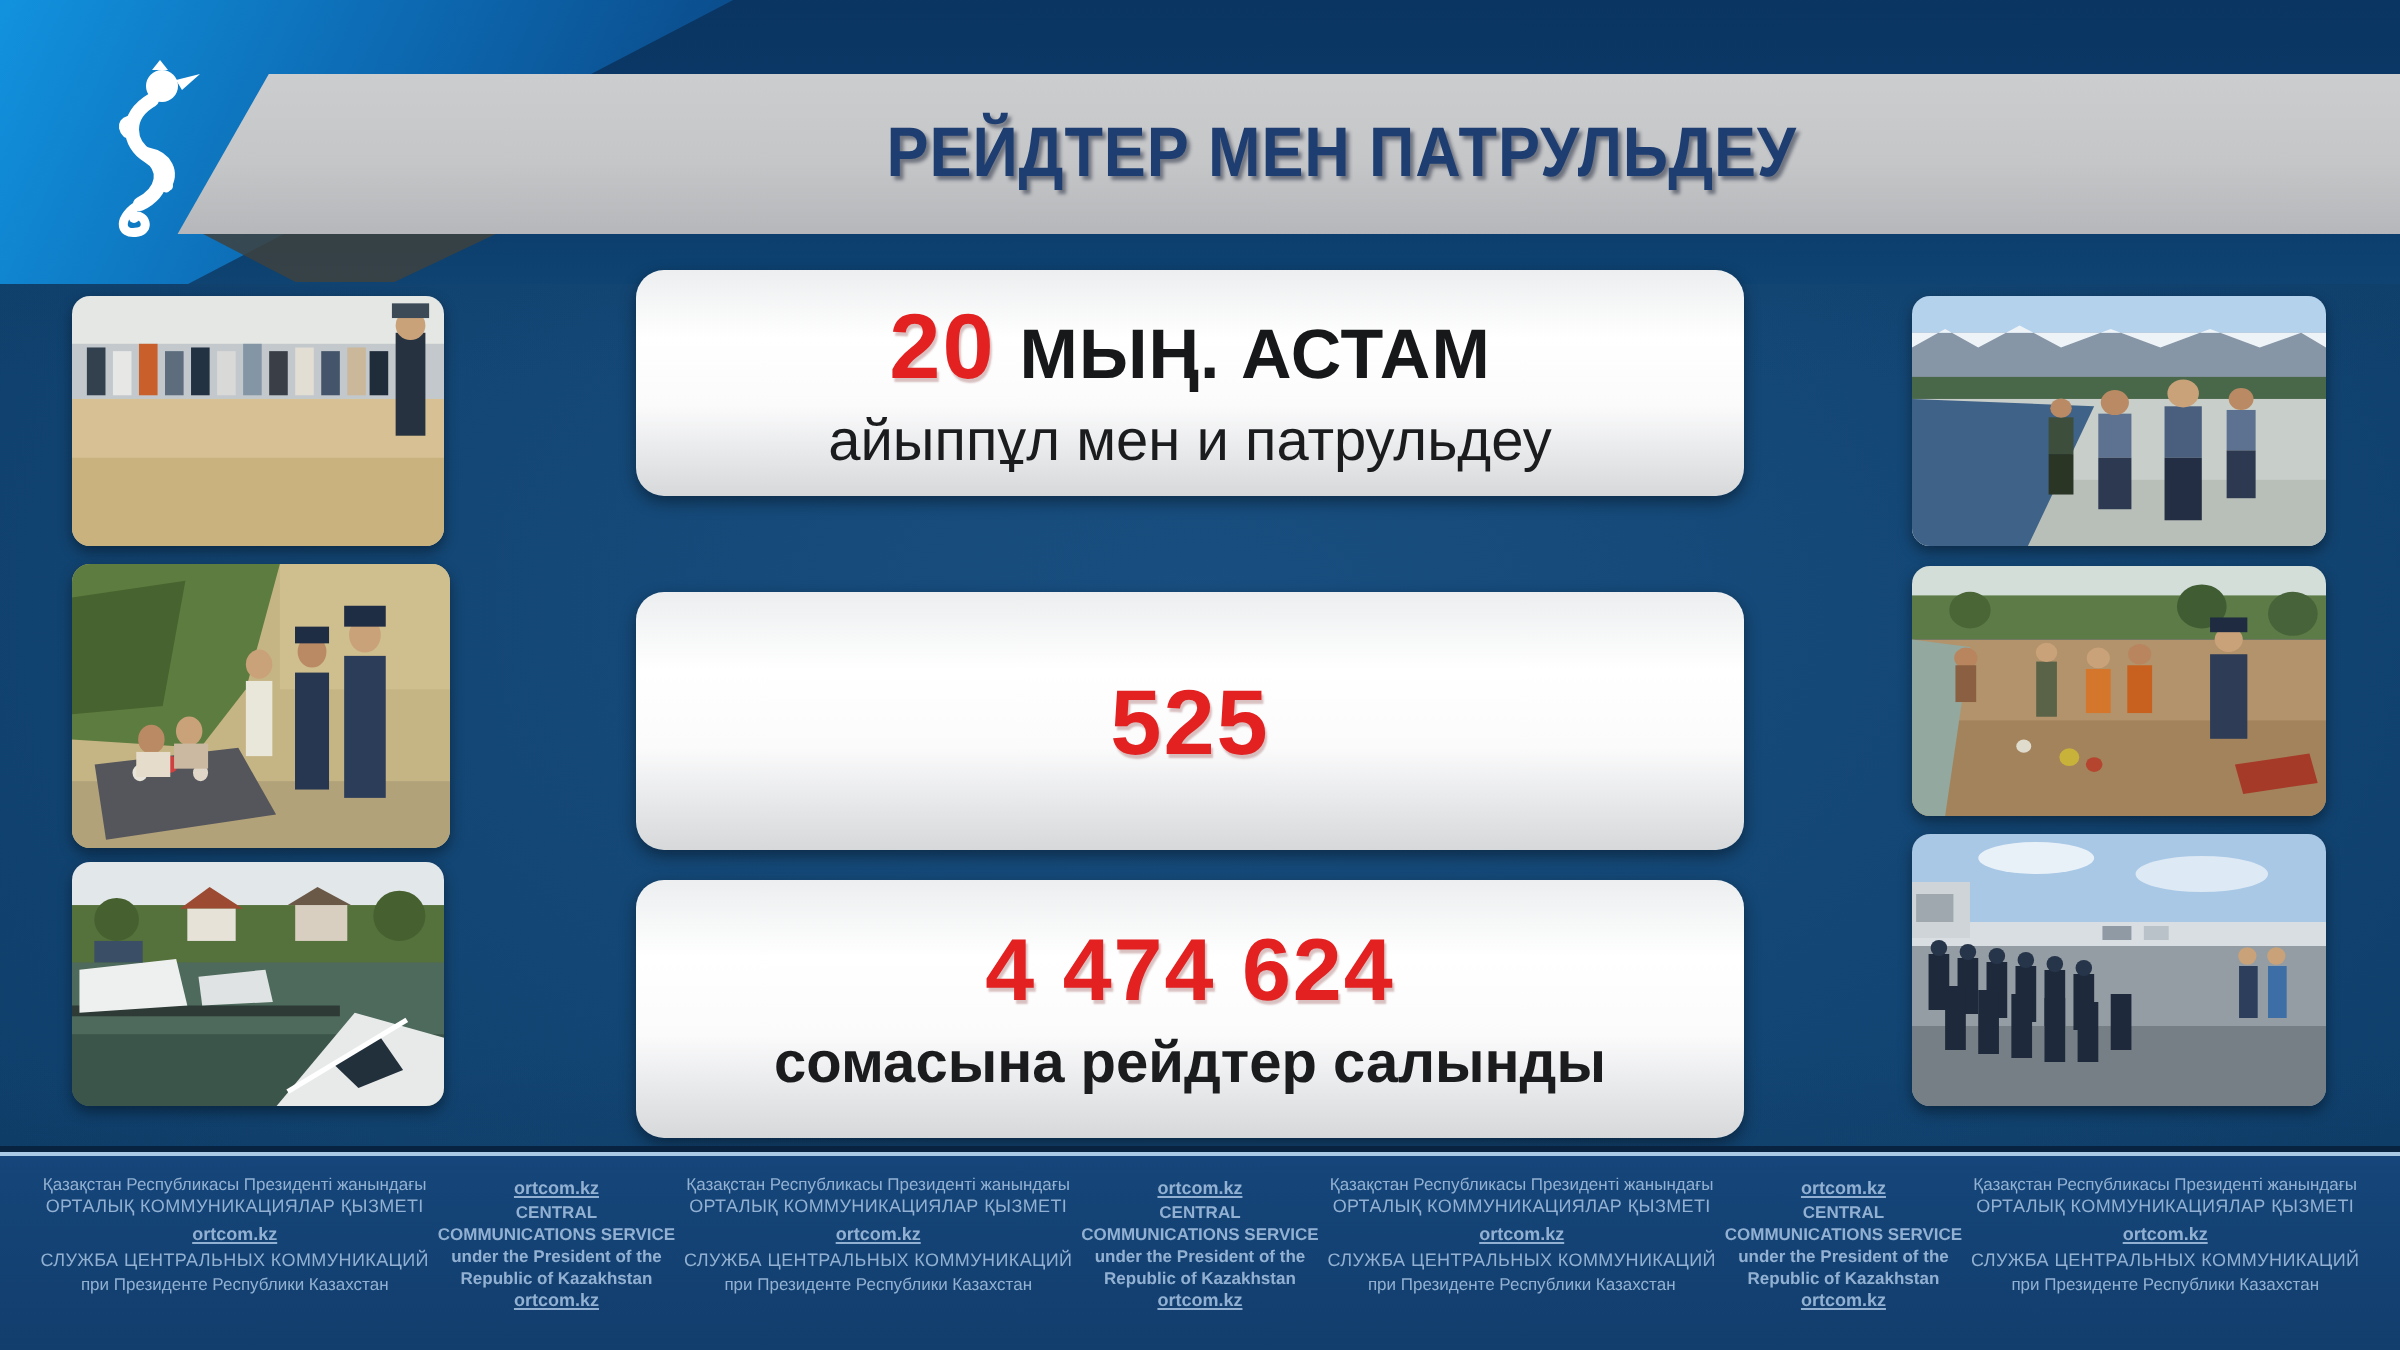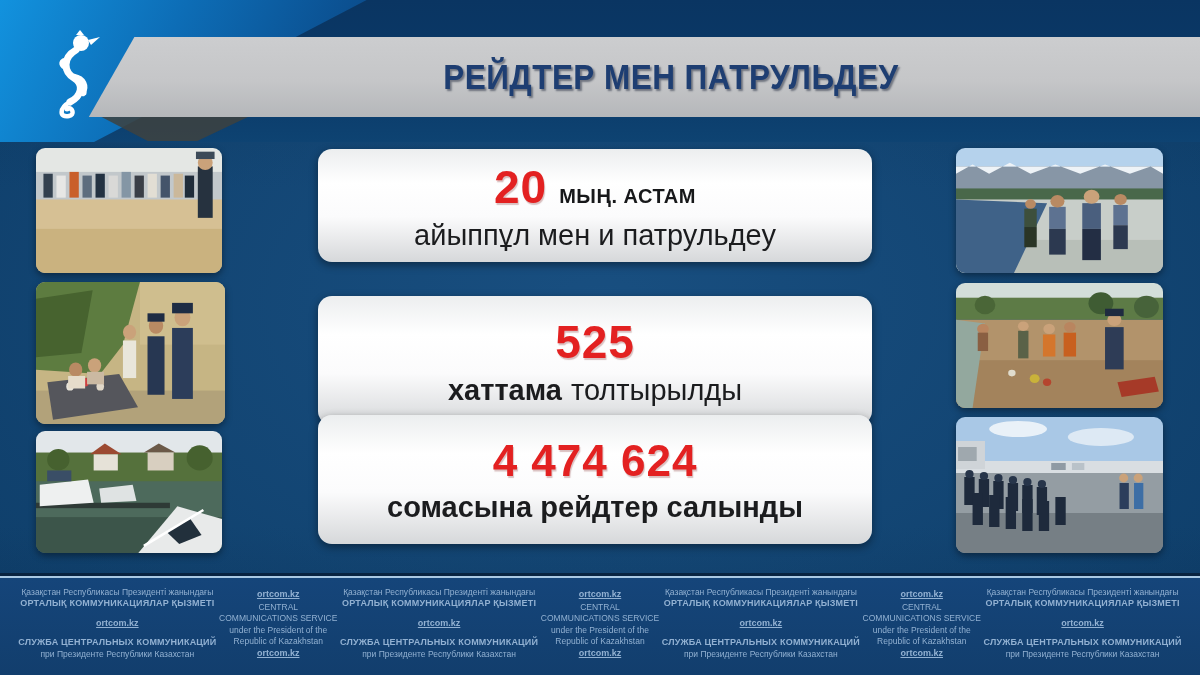--- a/index.html
+++ b/index.html
@@ -44,43 +44,43 @@
   .pl3{left:36px;  top:431px; width:186px; height:122px;}
   .pr1{left:956px; top:148px; width:207px; height:125px;}
   .pr2{left:956px; top:283px; width:207px; height:125px;}
   .pr3{left:956px; top:417px; width:207px; height:136px;}
 
   
   .card { position:absolute; left:318px; width:554px; border-radius:14px;
     background:linear-gradient(180deg,#eceeef 0%, #ffffff 30%, #fbfbfc 60%, #d6d8da 100%);
     box-shadow:0 3px 8px rgba(0,0,0,.42);
     display:flex; flex-direction:column; align-items:center; justify-content:center; gap:5px; }
-  .c1{top:149px; height:113px;} .c2{top:296px; height:129px;} .c3{top:415px; height:129px;}
+  .c1{top:135px; height:113px;} .c2{top:296px; height:129px;} .c3{top:440px; height:129px;}
   .stat-top { display:flex; align-items:baseline; gap:12px; }
   .stat-value { font-size:46px; font-weight:bold; color:#e32121; letter-spacing:1px;
     text-shadow:1px 2px 1px rgba(110,10,10,.25); }
   .c3 .stat-value { font-size:44px; }
-  .stat-suffix { font-size:20px; font-weight:bold; color:#17181a; letter-spacing:.5px; }
+  .stat-suffix { font-size:35px; font-weight:bold; color:#17181a; letter-spacing:.5px; }
   .stat-suffix:empty { display:none; }
   .stat-label { font-size:29px; color:#1b1c1e; display:flex; gap:9px; }
   .stat-label .lb { font-weight:bold; }
   .stat-label .lb:empty, .stat-label .lr:empty { display:none; }
 
   
   .footer { position:absolute; left:0; right:0; bottom:0; height:97px;
     background:linear-gradient(180deg,#15457a 0%, #123e6d 100%);
     border-top:2px solid #a9c9e4; box-shadow:0 -3px 0 rgba(7,30,58,.85); }
   .fcols { display:flex; justify-content:space-between; height:100%;
-    box-sizing:border-box; padding:9px 16px 15px; }
+    box-sizing:border-box; padding:9px 16px 27px; }
   .fcol { display:flex; flex-direction:column; justify-content:space-between;
     text-align:center; color:#92b1d2; line-height:1.3; }
   .fcol.a { width:218px; } .fcol.b { width:128px; padding-top:2px; }
   .ft-sm { font-size:8.5px; }
-  .ft-b  { font-size:9px; font-weight:bold; letter-spacing:.2px; }
-  .ft-eb { font-size:8.5px; font-weight:normal; }
+  .ft-b  { font-size:9px; font-weight:normal; letter-spacing:.2px; }
+  .ft-eb { font-size:8.5px; font-weight:bold; }
   .ft-site { font-size:9px; font-weight:bold;text-decoration:underline; }
 </style>
 </head>
 <body>
 
 <div class="slide">
   <div class="vignette"></div>
 
   <div class="header">
     <div class="header-wedge"></div>
@@ -284,24 +284,20 @@
 
       <span class="lr">айыппұл мен и патрульдеу</span>
     </div>
   </div>
 
   <div class="card c2">
     <div class="stat-top">
       <span class="stat-value">525</span>
 
     </div>
-    <div class="stat-label">
-      <span class="lb">хаттама</span>
-      <span class="lr">толтырылды</span>
-    </div>
   </div>
 
   <div class="card c3">
     <div class="stat-top">
       <span class="stat-value">4 474 624</span>
 
     </div>
     <div class="stat-label">
       <span class="lb">сомасына рейдтер салынды</span>
 

